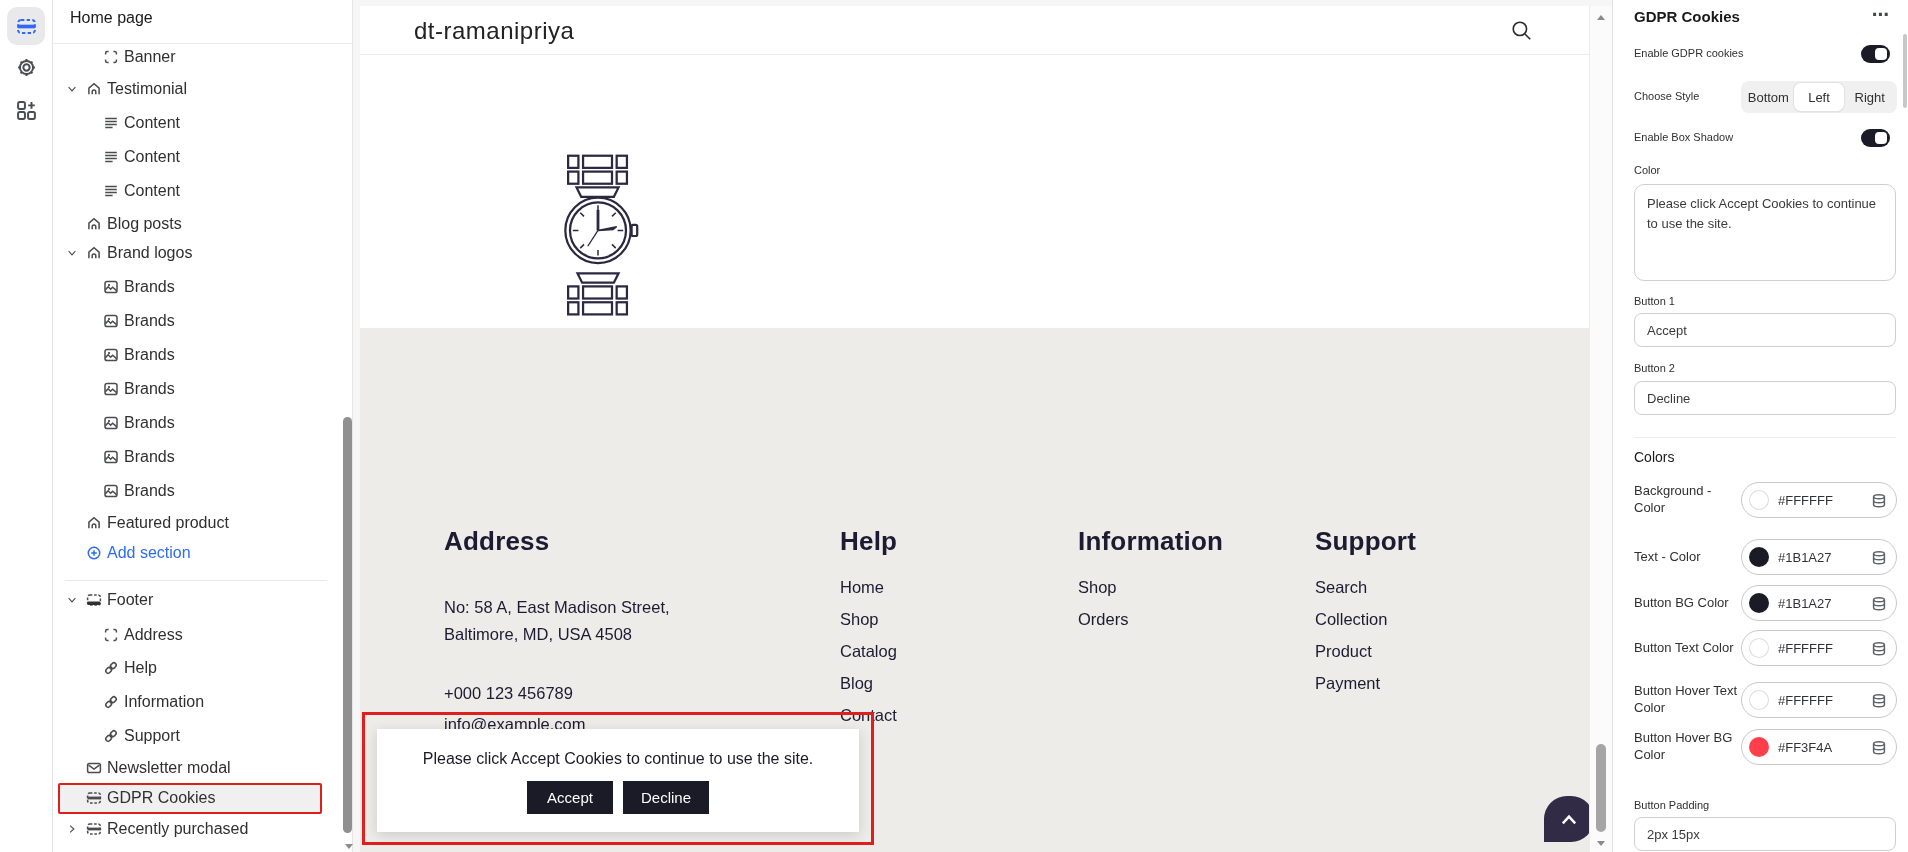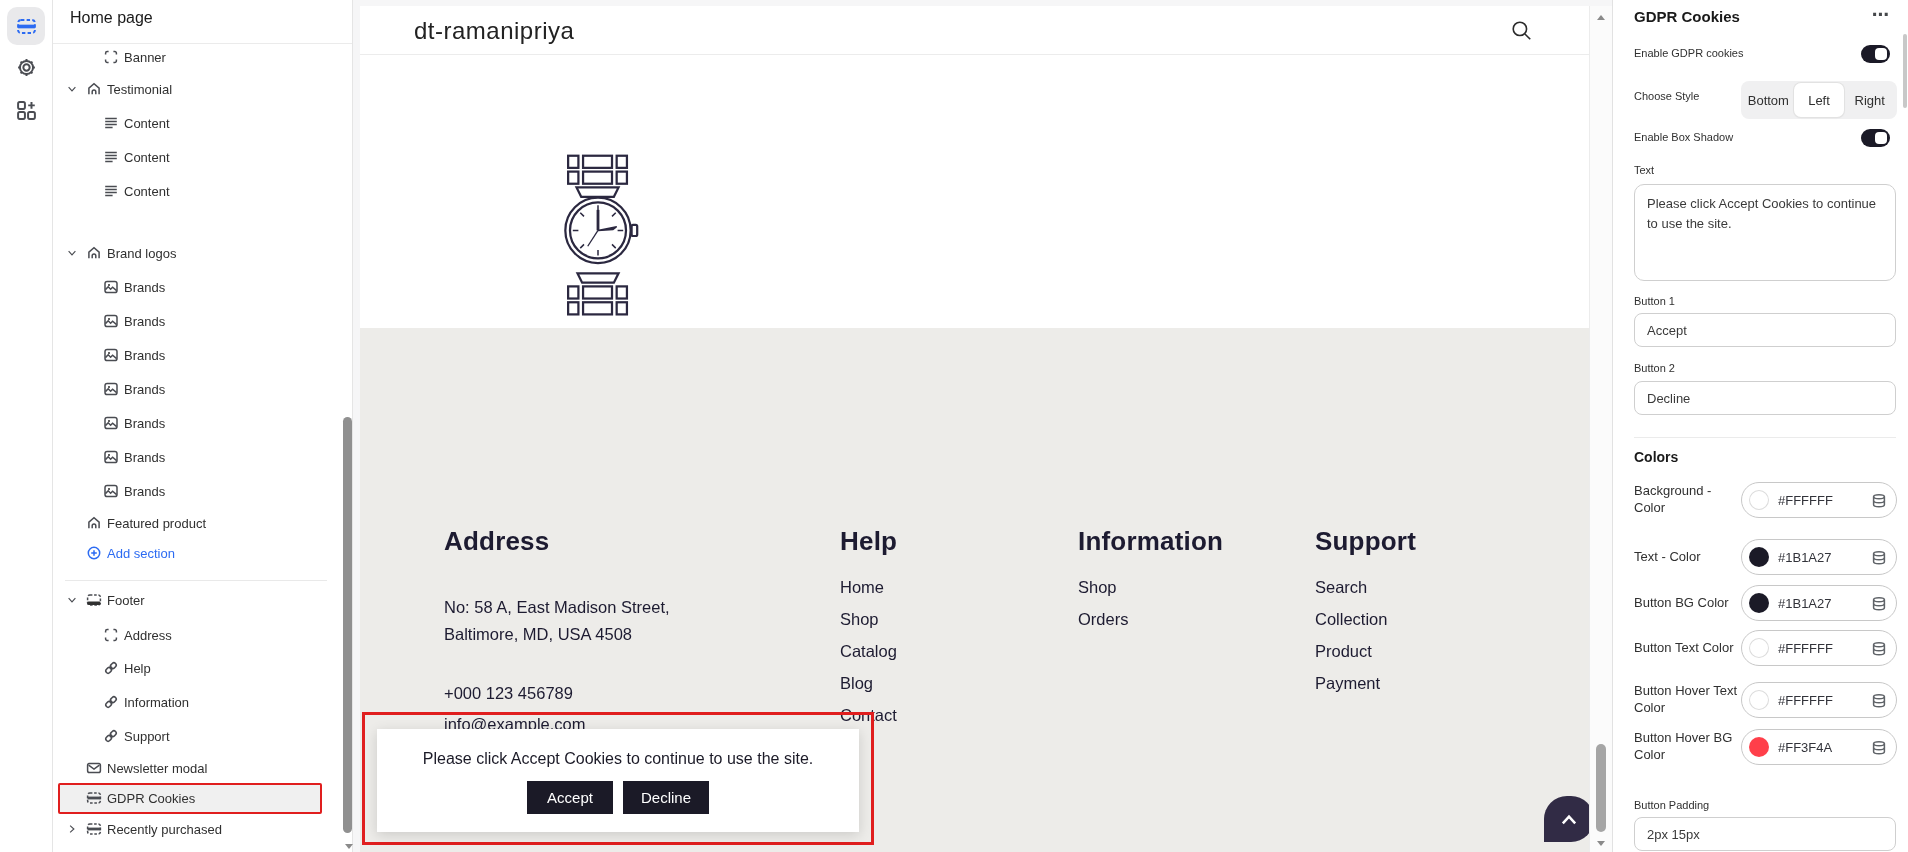--- a/index.html
+++ b/index.html
@@ -12,21 +12,21 @@
   .rail-ic { position:absolute; left:16px; width:21px; height:21px; }
   
   .sidebar { position:absolute; left:53px; top:0; width:300px; height:852px; background:#fff; border-right:1px solid #e5e5e5; }
   .sb-title { position:absolute; left:17px; top:9px; font-size:16px; font-weight:400; color:#1a1a1a; }
   .sb-title-div { position:absolute; left:0; top:43px; width:100%; height:1px; background:#ebebeb; }
   .trow { position:absolute; left:0; width:285px; height:30px; }
   .trow .tchev { position:absolute; left:13px; top:9px; width:12px; height:12px; }
   .trow .ticon { position:absolute; top:7px; width:16px; height:16px; }
   .trow.lvl-p .ticon { left:33px; } .trow.lvl-p .tlabel { left:54px; }
   .trow.lvl-c .ticon { left:50px; } .trow.lvl-c .tlabel { left:71px; }
-  .tlabel { position:absolute; top:50%; transform:translateY(-50%); font-size:13px; color:#303030; white-space:nowrap; }
+  .tlabel { position:absolute; top:50%; transform:translateY(-50%); font-size:16px; color:#303030; white-space:nowrap; }
   .trow.accent .tlabel { color:#2c6bf2; }
   .sb-div { position:absolute; left:12px; top:580px; width:262px; height:1px; background:#e9e9e9; }
   .hl-box { position:absolute; left:5px; top:783px; width:264px; height:31px; background:#f0f0f0; border:2px solid #e01e1e; border-radius:2px; }
   .sb-scroll { position:absolute; left:290px; top:417px; width:9px; height:416px; background:#909090; border-radius:5px; }
   .sb-scroll-down { position:absolute; left:292px; top:844px; width:0; height:0; border-left:4px solid transparent; border-right:4px solid transparent; border-top:5px solid #8a8a8a; }
   
   .preview { position:absolute; left:360px; top:6px; width:1252px; height:846px; background:#fff; }
   .pv-header { position:absolute; left:0; top:0; width:1229px; height:49px; background:#fff; border-bottom:1px solid #ececec; }
   .pv-brand { position:absolute; left:54px; top:0; line-height:49px; font-size:24px; font-weight:300; letter-spacing:.5px; color:#222; }
   .pv-search { position:absolute; left:1150px; top:13px; width:23px; height:23px; }
@@ -48,27 +48,27 @@
   .pv-thumb { position:absolute; left:6px; top:738px; width:10px; height:88px; background:#a5a5a5; border-radius:5px; }
   .arr-up { position:absolute; left:7px; top:9px; width:0; height:0; border-left:4px solid transparent; border-right:4px solid transparent; border-bottom:5px solid #8a8a8a; }
   .arr-dn { position:absolute; left:7px; bottom:6px; width:0; height:0; border-left:4px solid transparent; border-right:4px solid transparent; border-top:5px solid #8a8a8a; }
   
   .panel { position:absolute; left:1612px; top:0; width:296px; height:852px; background:#fff; border-left:1px solid #e2e2e2; }
   .pn-title { position:absolute; left:21px; top:8px; font-size:15px; font-weight:700; color:#1a1a1a; }
   .pn-dots { position:absolute; right:18px; top:4px; font-size:17px; font-weight:700; color:#44474a; letter-spacing:1px; cursor:pointer; }
   .pn-label { position:absolute; left:21px; font-size:11px; color:#303030; }
   .toggle { position:absolute; right:18px; width:29px; height:18px; background:#1b1a27; border-radius:9px; cursor:pointer; }
   .toggle .knob { position:absolute; right:3px; top:3px; width:12px; height:12px; background:#fff; border-radius:4px; }
-  .seg { position:absolute; left:128px; top:81px; width:156px; height:38px; background:#f0f0f1; border-radius:8px; display:flex; padding:2px; }
+  .seg { position:absolute; left:128px; top:81px; width:156px; height:32px; background:#f0f0f1; border-radius:8px; display:flex; padding:2px; }
   .seg-opt { flex:1; display:flex; align-items:center; justify-content:center; font-size:13px; color:#303030; border-radius:7px; cursor:pointer; }
   .seg-opt.sel { background:#fff; box-shadow:0 0 0 1px #e2e2e2, 0 1px 2px rgba(0,0,0,.08); }
   .pn-textarea { position:absolute; left:21px; top:184px; width:262px; height:97px; border:1px solid #cfcfcf; border-radius:10px; padding:9px 12px; font-family:inherit; font-size:13px; line-height:1.55; color:#3a3a3a; resize:none; background:#fff; }
   .pn-input { position:absolute; left:21px; width:262px; height:34px; border:1px solid #cfcfcf; border-radius:8px; padding:0 12px; font-family:inherit; font-size:13px; color:#3a3a3a; background:#fff; }
   .pn-div { position:absolute; left:21px; top:437px; width:262px; height:1px; background:#ebebeb; }
-  .pn-sub { position:absolute; left:21px; top:449px; font-size:14px; font-weight:700; color:#1a1a1a; }
+  .pn-sub { position:absolute; left:21px; top:449px; font-size:14px; font-weight:400; color:#1a1a1a; }
   .clabel { position:absolute; left:21px; width:104px; height:36px; display:flex; align-items:center; font-size:13px; line-height:1.3; color:#303030; }
   .cctrl { position:absolute; left:128px; width:156px; height:36px; border:1px solid #c8c8c8; border-radius:18px; cursor:pointer; background:#fff; }
   .swatch { position:absolute; left:7px; top:7px; width:20px; height:20px; border-radius:50%; }
   .swatch.ring { box-shadow:inset 0 0 0 1px #dcdcdc; }
   .chex { position:absolute; left:36px; top:50%; transform:translateY(-50%); font-size:13px; color:#32333a; }
   .cdb { position:absolute; right:9px; top:10px; width:16px; height:16px; }
   .pn-scroll { position:absolute; right:1px; top:34px; width:4px; height:74px; background:#c8c8c8; border-radius:2px; }
 </style>
 </head>
 <body>
@@ -187,20 +187,26 @@
     <svg class="ticon ic">
         <use href="#i-content"></use>
       </svg>
     <span class="tlabel">Content</span>
   </div>
   <div class="trow lvl-c" style="top:176px">
     <svg class="ticon ic">
         <use href="#i-content"></use>
       </svg>
     <span class="tlabel">Content</span>
+  </div>
+  <div class="trow lvl-p" style="top:209px">
+    <svg class="ticon ic">
+        <use href="#i-home"></use>
+      </svg>
+    <span class="tlabel">Blog posts</span>
   </div>
   <div class="trow lvl-p" style="top:238px">
     <svg class="tchev ic">
         <use href="#i-chev-down"></use>
       </svg>
     <svg class="ticon ic">
         <use href="#i-home"></use>
       </svg>
     <span class="tlabel">Brand logos</span>
   </div>
@@ -419,21 +425,21 @@
     <div class="seg-opt">Bottom</div>
     <div class="seg-opt sel">Left</div>
     <div class="seg-opt">Right</div>
   </div>
 
   <span class="pn-label" style="top:131px">Enable Box Shadow</span>
   <div class="toggle" style="top:129px">
       <div class="knob"></div>
     </div>
 
-  <span class="pn-label" style="top:164px">Text</span>
+  <span class="pn-label" style="top:164px">Color</span>
   <textarea class="pn-textarea" style="">Please click Accept Cookies to continue to use the site.</textarea>
 
   <span class="pn-label" style="top:295px">Button 1</span>
   <input class="pn-input" style="top: 313px;" value="Accept">
 
   <span class="pn-label" style="top:362px">Button 2</span>
   <input class="pn-input" style="top: 381px;" value="Decline">
 
   <div class="pn-div"></div>
   <div class="pn-sub">Colors</div>

